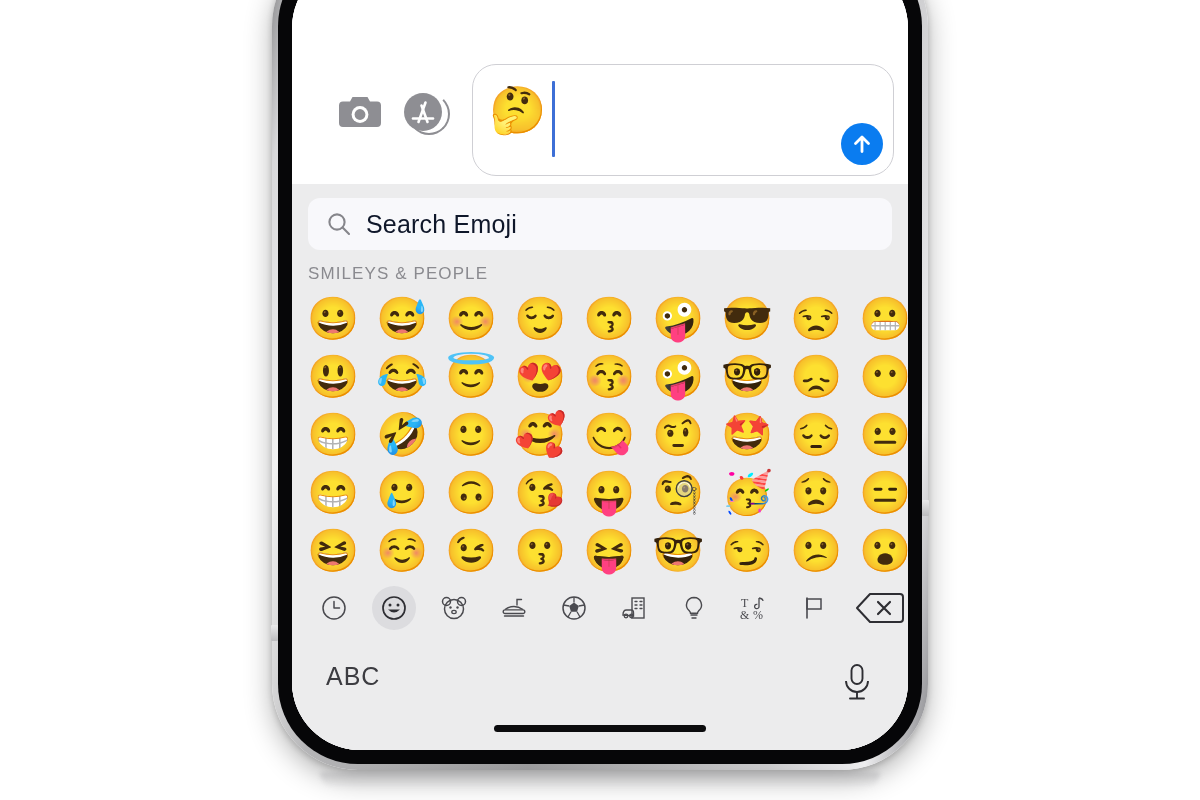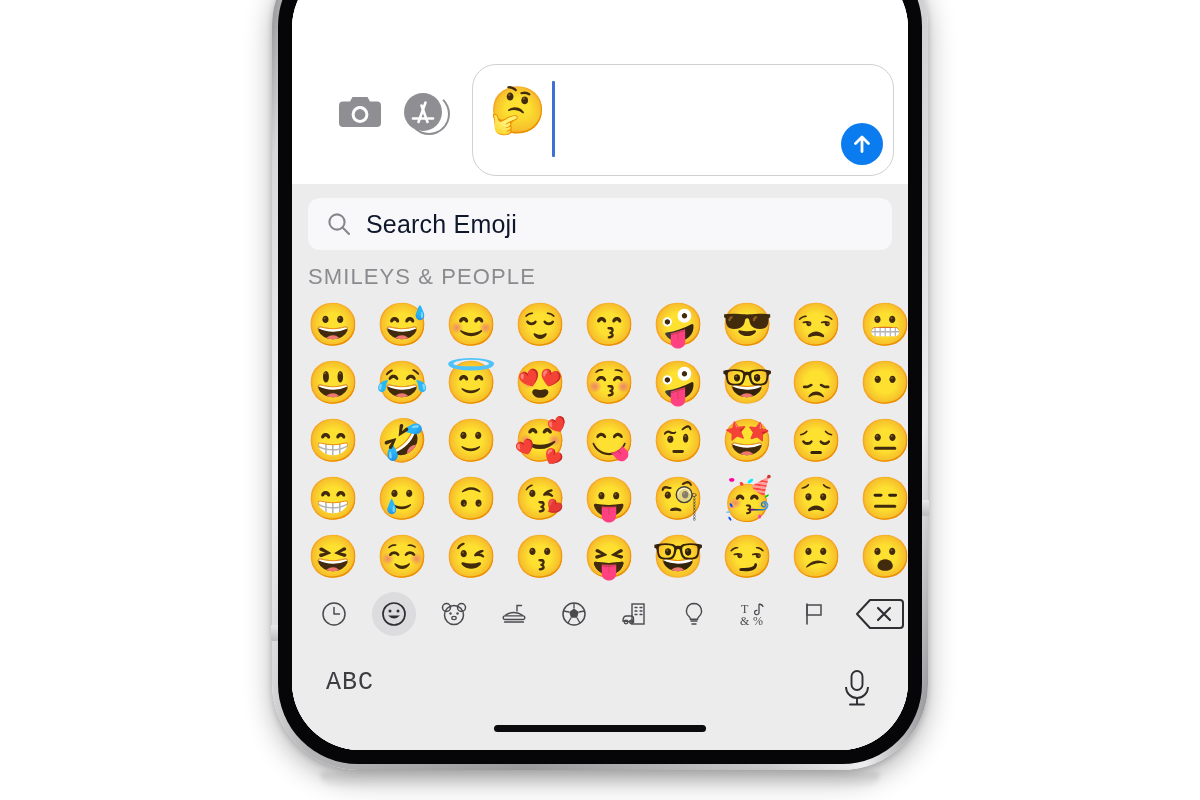--- a/index.html
+++ b/index.html
@@ -193,21 +193,21 @@
   }
   .search-field .search-glyph { margin-right: 14px; flex: 0 0 auto; display:block; }
   .search-placeholder {
     color: #0f172a;
     font-size: 25px;
     letter-spacing: 0.2px;
   }
 
   .section-title {
     color: #8a8a8f;
-    font-size: 22px;
+    font-size: 17px;
     letter-spacing: 1.1px;
     padding: 14px 0 6px 16px;
   }
 
   .emoji-grid {
     flex: 0 0 auto;
     padding: 0 0 0 15px;
     overflow: hidden;
   }
   .emoji-row {
@@ -263,21 +263,20 @@
     justify-content: space-between;
     padding: 26px 34px 0 34px;
     box-sizing: border-box;
     position: relative;
   }
   .abc-key {
     color: #3c3c41;
     font-size: 25px;
     letter-spacing: 1px;
     cursor: pointer;
-    font-family: Liberation Mono, monospace;
   }
   .mic-key { cursor: pointer; display:block; }
 
   .home-indicator {
     position: absolute;
     left: 50%;
     transform: translateX(-50%);
     bottom: 18px;
     width: 212px;
     height: 7px;

